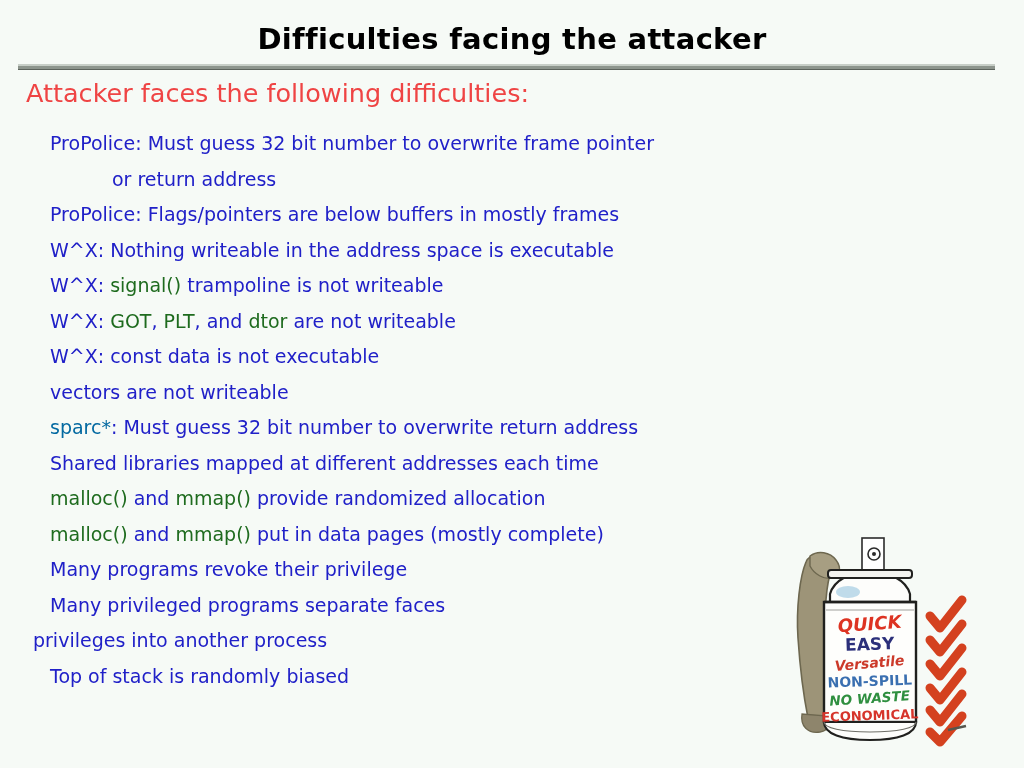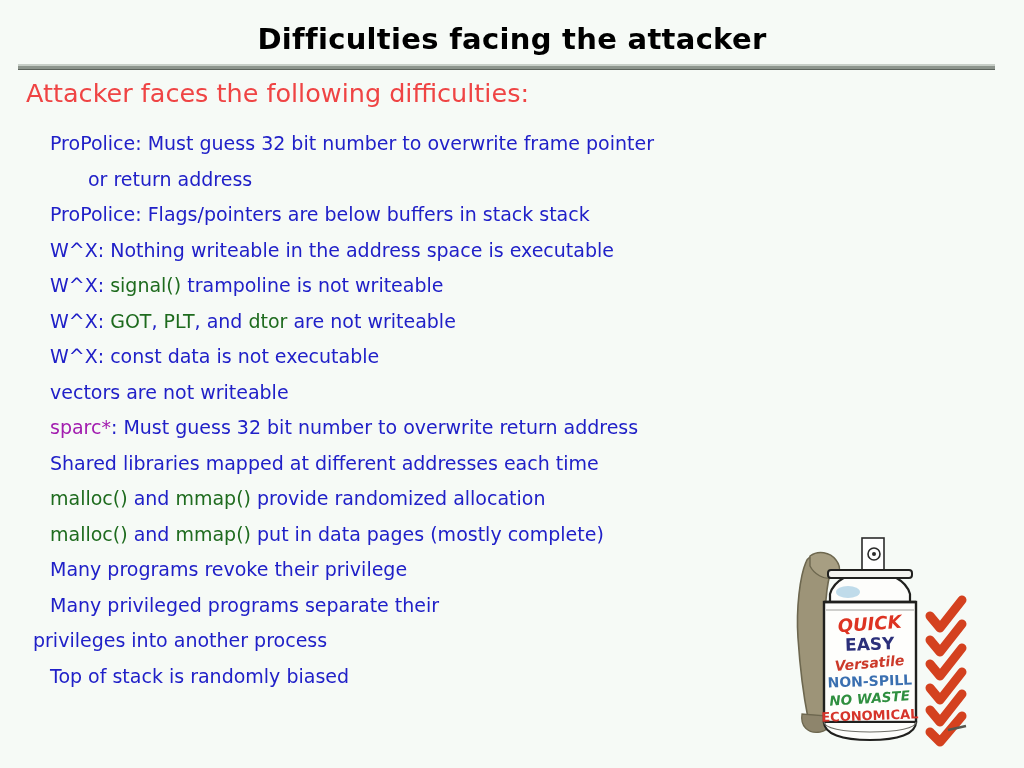--- a/index.html
+++ b/index.html
@@ -98,29 +98,29 @@
   }
   #bullet-list li {
     position: relative;
     font-size: 19px;
     line-height: 35.5px;
     color: #2020c8;
     white-space: nowrap;
     padding-left: 50px;
   }
   #bullet-list li.indent-cont {
-    padding-left: 88px;
+    padding-left: 112px;
   }
   #bullet-list li.indent-sub {
     padding-left: 33px;
   }
 
   .seg-blue  { color: #2020c8; }
   .seg-green { color: #1e6b1e; }
-  .seg-black { color: #a21caf; text-align: right; }
+  .seg-black { color: #0369a1; text-align: right; }
 
   
   #spray-art {
     position: absolute;
     left: 770px;
     top: 528px;
     width: 250px;
     height: 226px;
   }
   #spray-art svg { display: block; }
@@ -138,32 +138,32 @@
     <div class="rule-lo"></div>
   </div>
 
   <div id="body-block">
 
     <div class="lead-line">Attacker faces the following difficulties:</div>
 
     <ul id="bullet-list">
         <li><span class="seg-blue">ProPolice: Must guess 32 bit number to overwrite frame pointer</span></li>
         <li class="indent-cont"><span class="seg-blue">or return address</span></li>
-        <li><span class="seg-blue">ProPolice: Flags/pointers are below buffers in stack stack</span></li>
+        <li><span class="seg-blue">ProPolice: Flags/pointers are below buffers in mostly frames</span></li>
         <li><span class="seg-blue">W^X: Nothing writeable in the address space is executable</span></li>
         <li><span class="seg-blue">W^X: </span><span class="seg-green">signal()</span><span class="seg-blue"> trampoline is not writeable</span></li>
         <li><span class="seg-blue">W^X: </span><span class="seg-green">GOT</span><span class="seg-blue">, </span><span class="seg-green">PLT</span><span class="seg-blue">, and </span><span class="seg-green">dtor</span><span class="seg-blue"> are not writeable</span></li>
         <li><span class="seg-blue">W^X: const data is not executable</span></li>
         <li><span class="seg-blue">vectors are not writeable</span></li>
         <li><span class="seg-black">sparc*</span><span class="seg-blue">: Must guess 32 bit number to overwrite return address</span></li>
         <li><span class="seg-blue">Shared libraries mapped at different addresses each time</span></li>
         <li><span class="seg-green">malloc()</span><span class="seg-blue"> and </span><span class="seg-green">mmap()</span><span class="seg-blue"> provide randomized allocation</span></li>
         <li><span class="seg-green">malloc()</span><span class="seg-blue"> and </span><span class="seg-green">mmap()</span><span class="seg-blue"> put in data pages (mostly complete)</span></li>
         <li><span class="seg-blue">Many programs revoke their privilege</span></li>
-        <li><span class="seg-blue">Many privileged programs separate their</span></li>
+        <li><span class="seg-blue">Many privileged programs separate faces</span></li>
         <li class="indent-sub"><span class="seg-blue">privileges into another process</span></li>
         <li><span class="seg-blue">Top of stack is randomly biased</span></li>
       </ul>
 
   </div>
 
   <div id="spray-art">
     <svg width="250" height="226" viewBox="0 0 250 226" xmlns="http://www.w3.org/2000/svg">
 
       <g>

